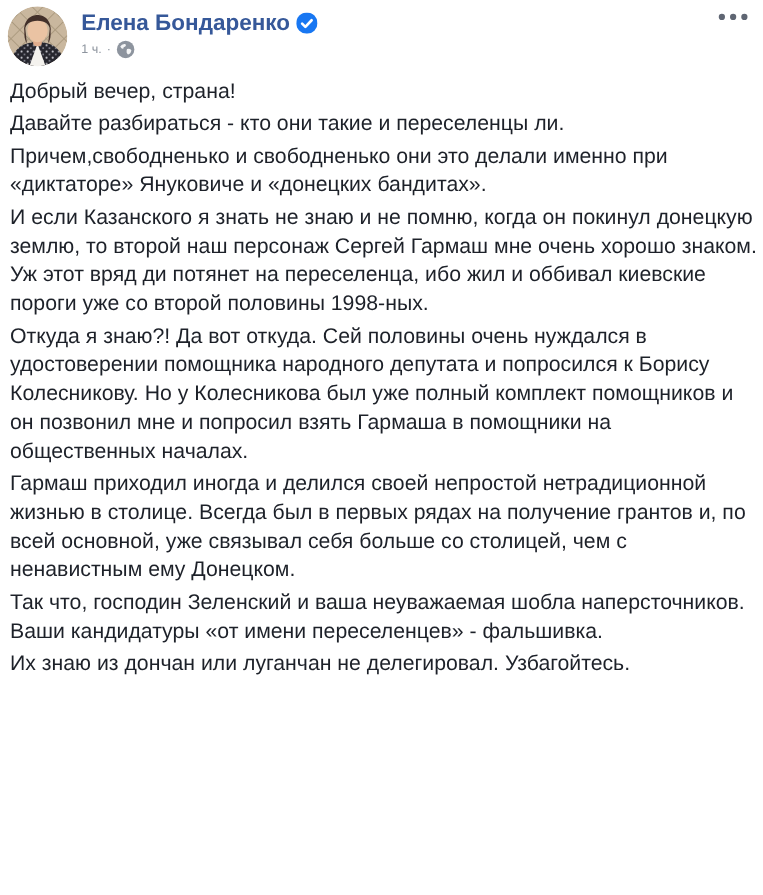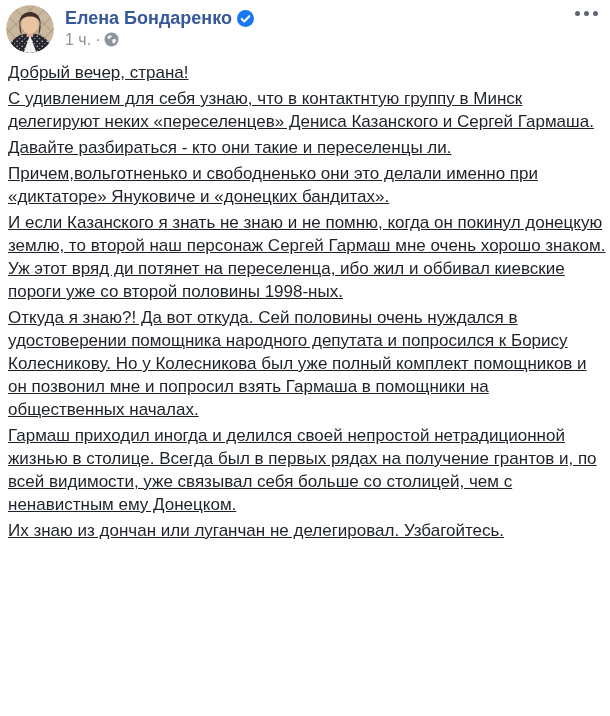--- a/index.html
+++ b/index.html
@@ -35,21 +35,21 @@
     color: #365899;
     text-decoration: none;
     cursor: pointer;
     line-height: 20px;
   }
   .verified { margin-left: 5px; display: inline-flex; align-items: center; }
   .meta-row {
     margin-top: 4px;
     display: flex;
     align-items: flex-end;
-    font-size: 16px;
+    font-size: 10px;
     color: #8d949e;
     line-height: 15px;
   }
   .meta-sep { margin: 0 4px; }
   .globe-icon { display: inline-flex; align-items: center; }
 
   .more-button {
     position: absolute;
     top: 6px; right: 10px;
     display: flex;
@@ -65,21 +65,21 @@
     background: #5f6673;
   }
 
   
   .post-body {
     padding: 5px 4px 0 8px;
     font-size: 17px;
     line-height: 23px;
     color: #1d2129;
   }
-  .post-body p { margin: 0 0 3px 0; text-decoration: underline; }
+  .post-body p { margin: 0 0 3px 0; }
 </style>
 </head>
 <body>
 
 <div class="post">
 
   <div class="post-header">
 
     <div class="avatar">
       <svg width="48" height="48" viewBox="0 0 48 48">
@@ -136,22 +136,22 @@
     <div class="more-button" title="">
       <span class="dot"></span>
       <span class="dot"></span>
       <span class="dot"></span>
     </div>
 
   </div>
 
   <div class="post-body">
       <p>Добрый вечер, страна!</p>
-      <p>С удивлением для себя узнаю, что в контактнтую группу в Минск делегируют неких «переселенцев» Дениса Казанского и Сергей Гармаша.</p>
       <p>Давайте разбираться - кто они такие и переселенцы ли.</p>
-      <p>Причем,вольготненько и свободненько они это делали именно при «диктаторе» Януковиче и «донецких бандитах».</p>
+      <p>Причем,свободненько и свободненько они это делали именно при «диктаторе» Януковиче и «донецких бандитах».</p>
       <p>И если Казанского я знать не знаю и не помню, когда он покинул донецкую землю, то второй наш персонаж Сергей Гармаш мне очень хорошо знаком. Уж этот вряд ди потянет на переселенца, ибо жил и оббивал киевские пороги уже со второй половины 1998-ных.</p>
       <p>Откуда я знаю?! Да вот откуда. Сей половины очень нуждался в удостоверении помощника народного депутата и попросился к Борису Колесникову. Но у Колесникова был уже полный комплект помощников и он позвонил мне и попросил взять Гармаша в помощники на общественных началах.</p>
-      <p>Гармаш приходил иногда и делился своей непростой нетрадиционной жизнью в столице. Всегда был в первых рядах на получение грантов и, по всей видимости, уже связывал себя больше со столицей, чем с ненавистным ему Донецком.</p>
+      <p>Гармаш приходил иногда и делился своей непростой нетрадиционной жизнью в столице. Всегда был в первых рядах на получение грантов и, по всей основной, уже связывал себя больше со столицей, чем с ненавистным ему Донецком.</p>
+      <p>Так что, господин Зеленский и ваша неуважаемая шобла наперсточников. Ваши кандидатуры «от имени переселенцев» - фальшивка.</p>
       <p>Их знаю из дончан или луганчан не делегировал. Узбагойтесь.</p>
     </div>
 
 </div>
 
 </body></html>

